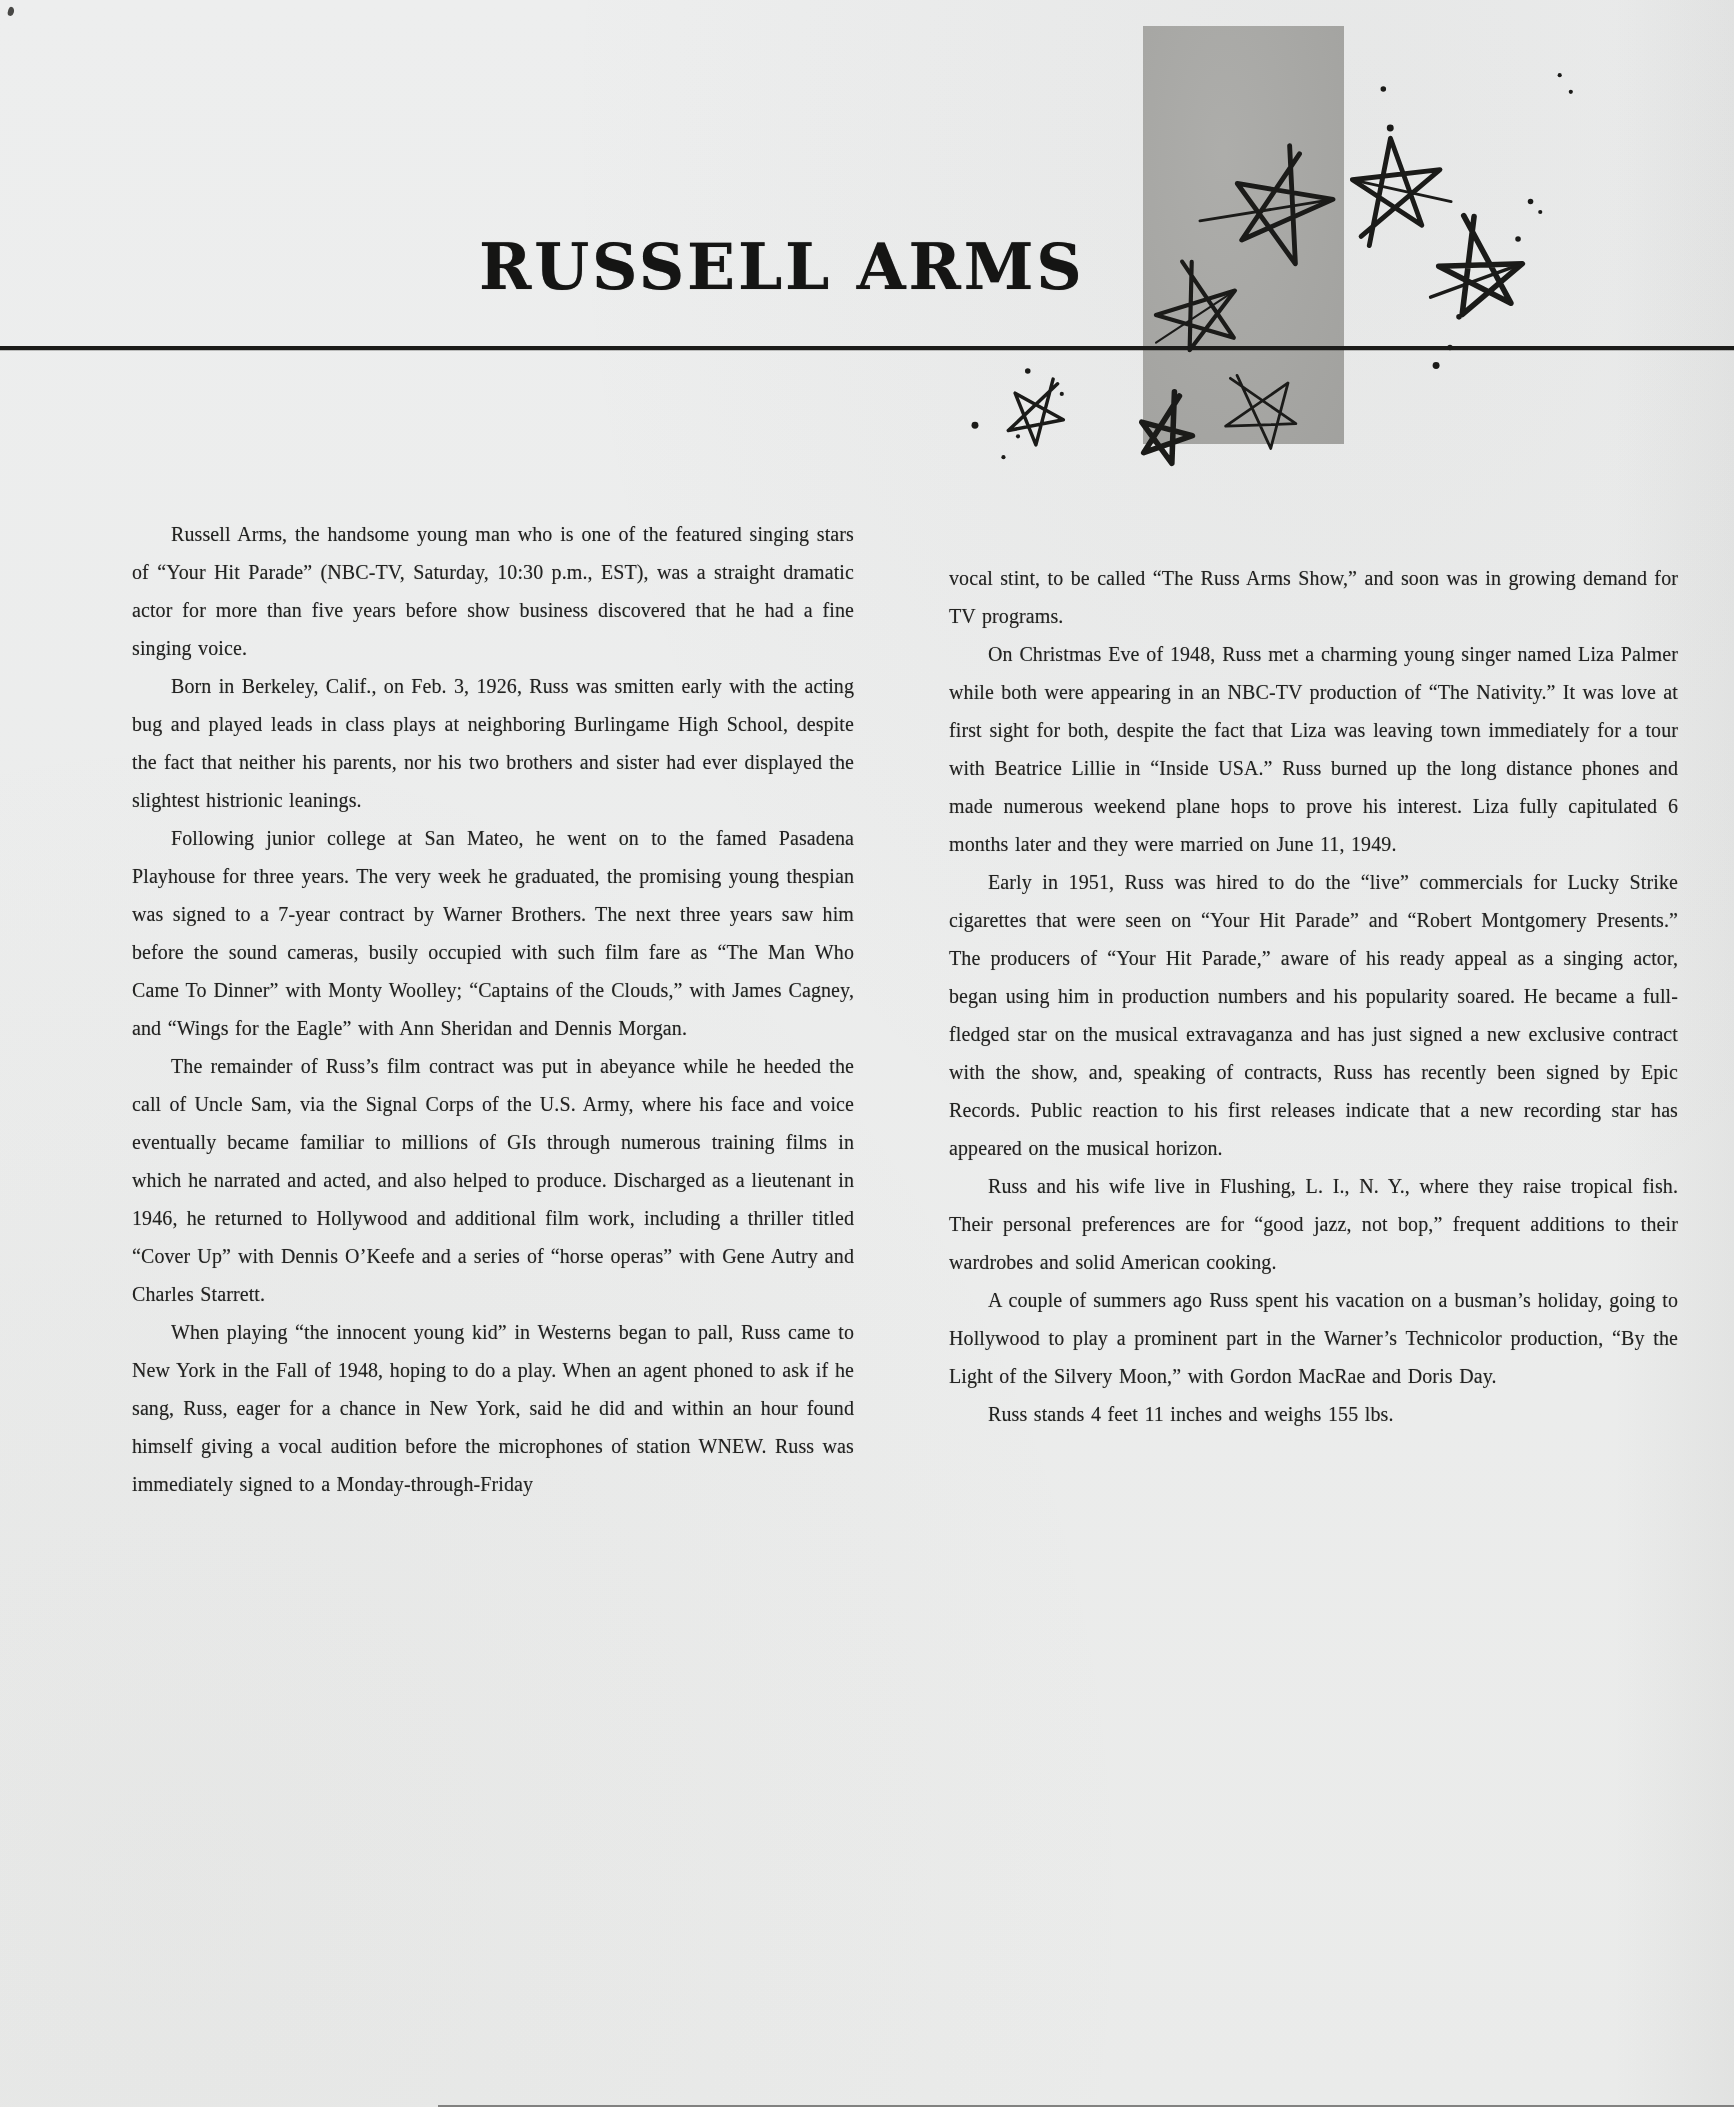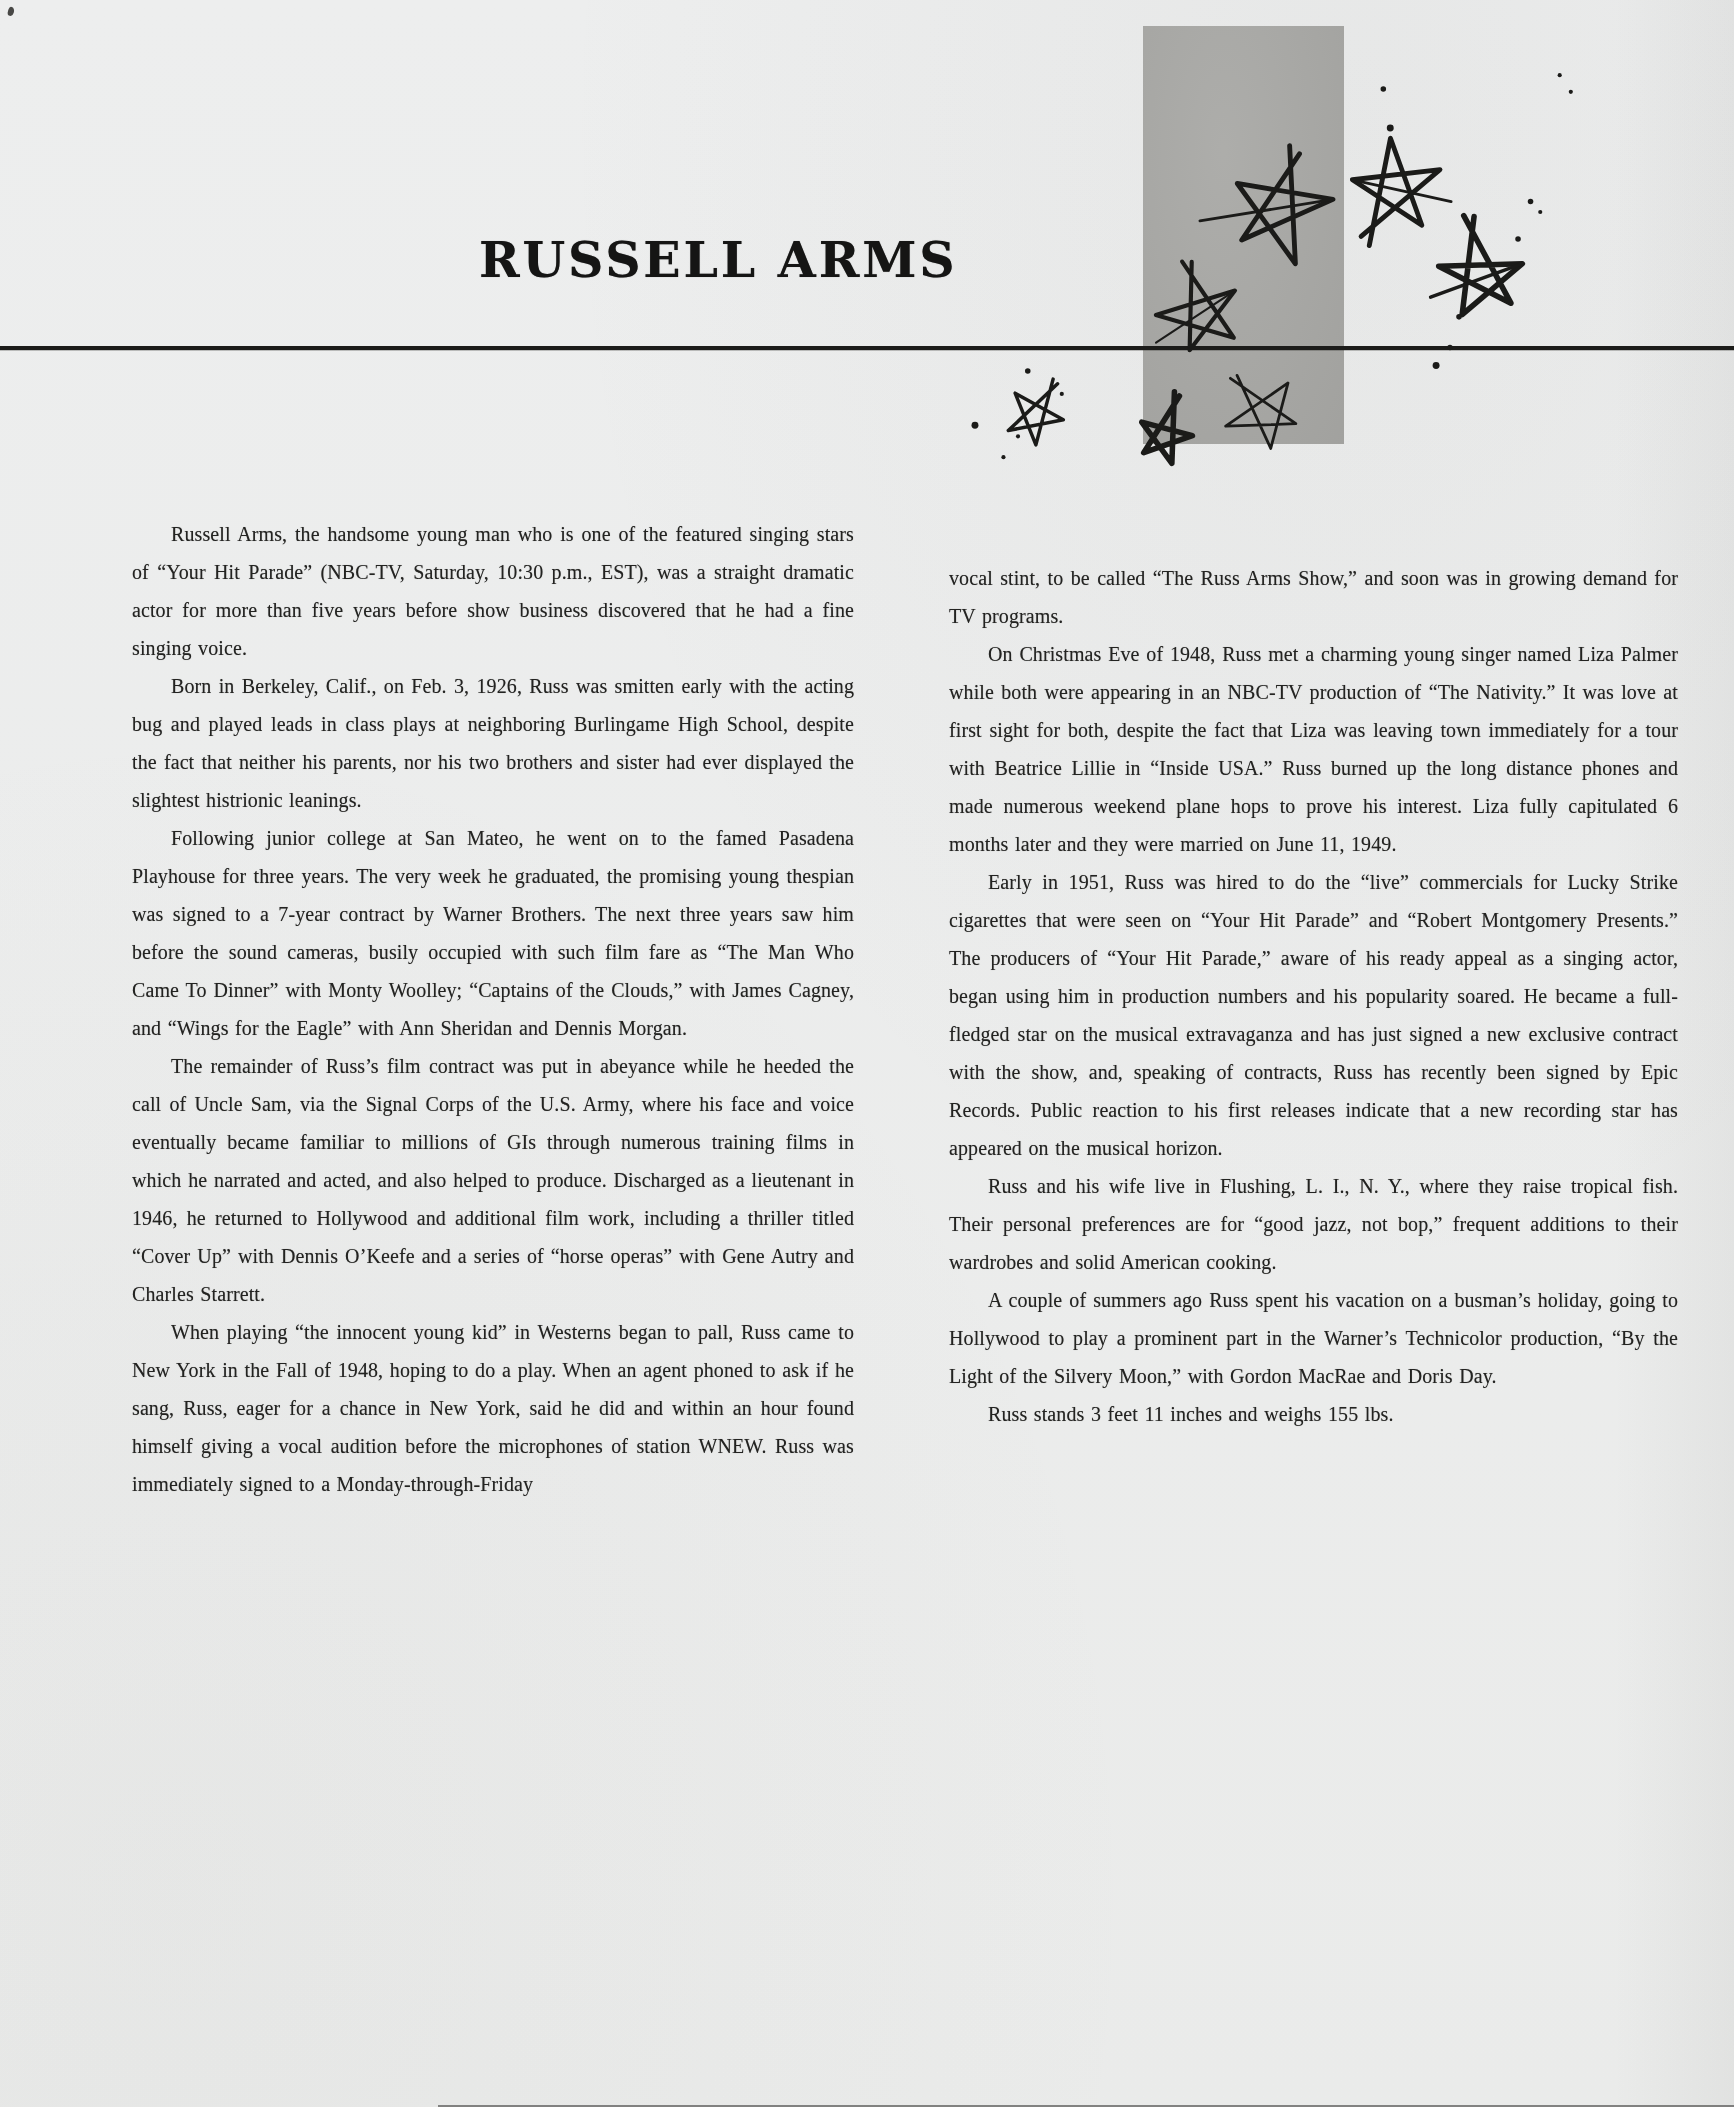--- a/index.html
+++ b/index.html
@@ -21,21 +21,21 @@
     color: #222220;
   }
 
   .page-title {
     position: absolute;
     left: 479px;
     top: 236px;
     margin: 0;
     font-family: "DejaVu Serif", serif;
     font-weight: 700;
-    font-size: 49px;
+    font-size: 63px;
     line-height: 1;
     letter-spacing: 2.8px;
     color: #151514;
     white-space: nowrap;
     text-shadow: 0 0 0.7px rgba(20,20,20,0.55);
   }
 
   .gray-block {
     position: absolute;
     left: 1143px;
@@ -155,18 +155,18 @@
   <p>The remainder of Russ’s film contract was put in abeyance while he heeded the call of Uncle Sam, via the Signal Corps of the U.S. Army, where his face and voice eventually became familiar to millions of GIs through numerous training films in which he narrated and acted, and also helped to produce. Discharged as a lieutenant in 1946, he returned to Hollywood and additional film work, including a thriller titled “Cover Up” with Dennis O’Keefe and a series of “horse operas” with Gene Autry and Charles Starrett.</p>
   <p>When playing “the innocent young kid” in Westerns began to pall, Russ came to New York in the Fall of 1948, hoping to do a play. When an agent phoned to ask if he sang, Russ, eager for a chance in New York, said he did and within an hour found himself giving a vocal audition before the microphones of station WNEW. Russ was immediately signed to a Monday-through-Friday</p>
 </section>
 
 <section class="column right">
   <p class="continuation">vocal stint, to be called “The Russ Arms Show,” and soon was in growing demand for TV programs.</p>
   <p>On Christmas Eve of 1948, Russ met a charming young singer named Liza Palmer while both were appearing in an NBC-TV production of “The Nativity.” It was love at first sight for both, despite the fact that Liza was leaving town immediately for a tour with Beatrice Lillie in “Inside USA.” Russ burned up the long distance phones and made numerous weekend plane hops to prove his interest. Liza fully capitulated 6 months later and they were married on June 11, 1949.</p>
   <p>Early in 1951, Russ was hired to do the “live” commercials for Lucky Strike cigarettes that were seen on “Your Hit Parade” and “Robert Montgomery Presents.” The producers of “Your Hit Parade,” aware of his ready appeal as a singing actor, began using him in production numbers and his popularity soared. He became a full-fledged star on the musical extravaganza and has just signed a new exclusive contract with the show, and, speaking of contracts, Russ has recently been signed by Epic Records. Public reaction to his first releases indicate that a new recording star has appeared on the musical horizon.</p>
   <p>Russ and his wife live in Flushing, L. I., N. Y., where they raise tropical fish. Their personal preferences are for “good jazz, not bop,” frequent additions to their wardrobes and solid American cooking.</p>
   <p>A couple of summers ago Russ spent his vacation on a busman’s holiday, going to Hollywood to play a prominent part in the Warner’s Technicolor production, “By the Light of the Silvery Moon,” with Gordon MacRae and Doris Day.</p>
-  <p>Russ stands 3 feet 11 inches and weighs 155 lbs.</p>
+  <p>Russ stands 4 feet 11 inches and weighs 155 lbs.</p>
 </section>
 
 <div class="corner-speck"></div>
 <div class="page-edge-line"></div>
 
 
 </body></html>

